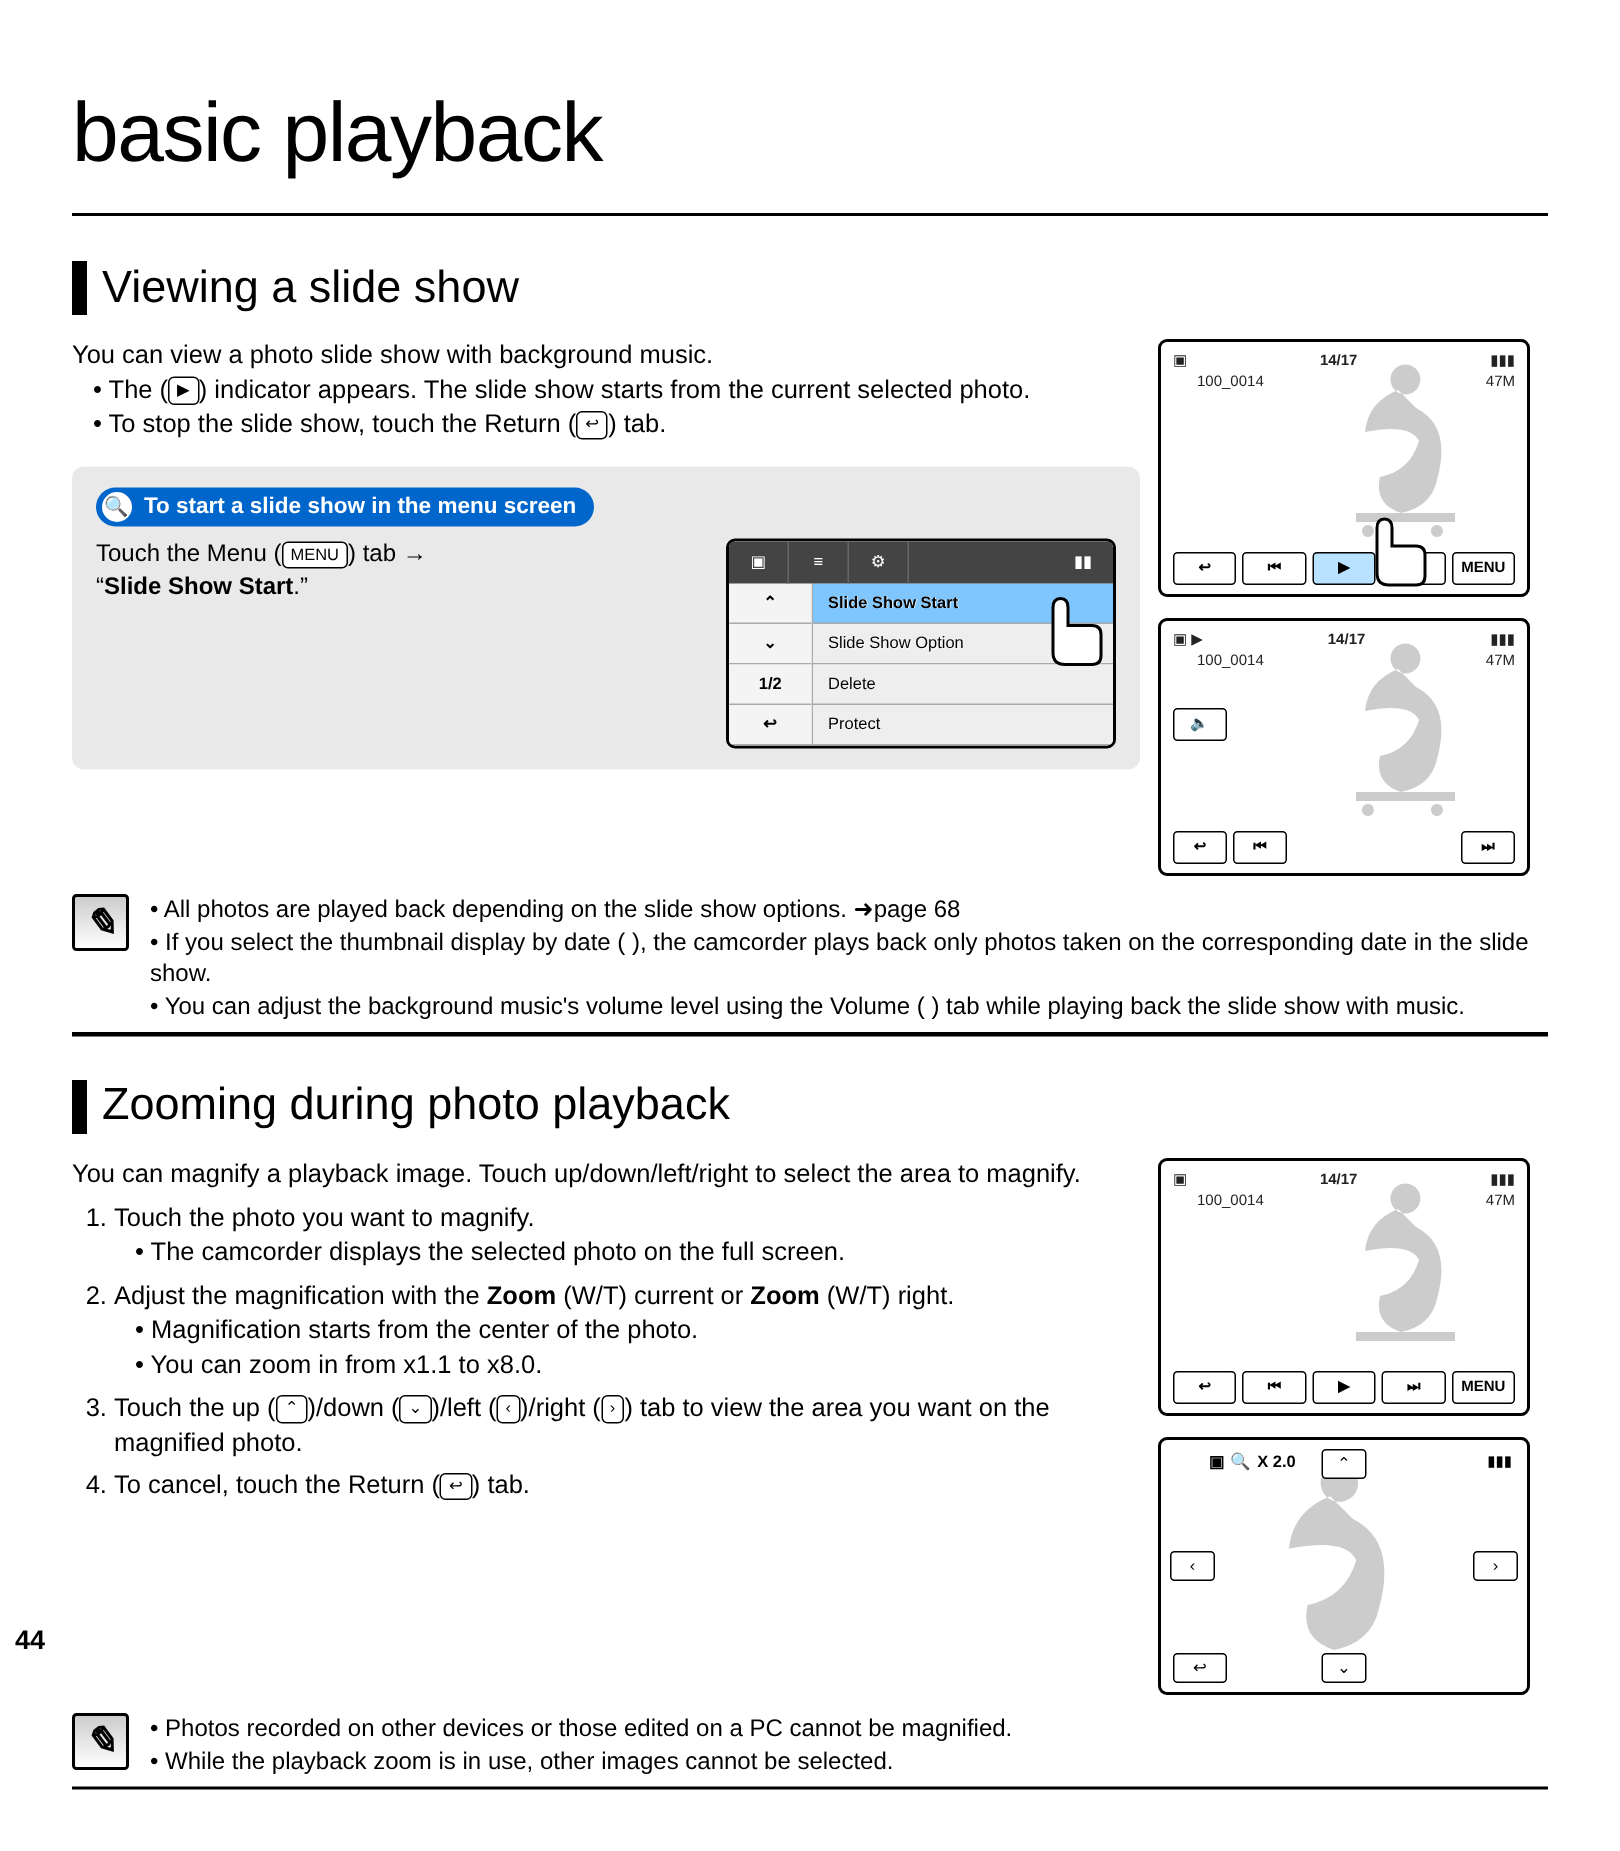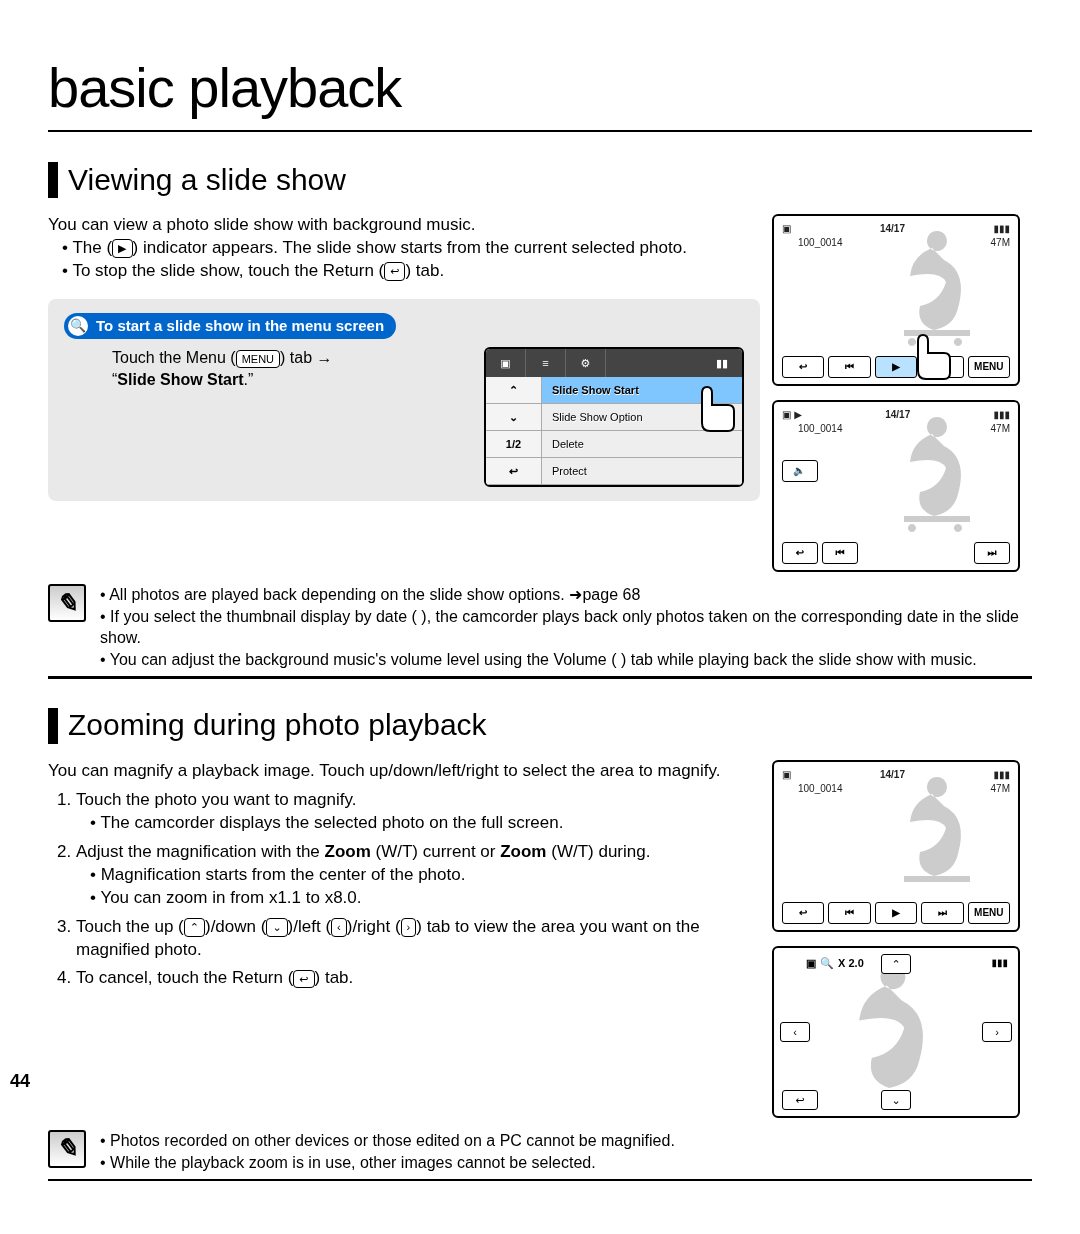--- a/index.html
+++ b/index.html
@@ -1,32 +1,32 @@
 <!DOCTYPE html>
 <html><head>
 <meta charset="utf-8">
 <style>
   * { box-sizing: border-box; margin: 0; padding: 0; }
   body { font-family: Arial, Helvetica, sans-serif; background: #fff; color: #000; width: 1080px; padding: 50px 48px 30px 48px; font-size: 17px; line-height: 1.35; }
-  .page-title { font-size: 56px; font-weight: 300; letter-spacing: -1px; border-bottom: 2px solid #000; padding-bottom: 4px; margin-bottom: 28px; }
+  .page-title { font-size: 56px; font-weight: 300; letter-spacing: -1px; border-bottom: 2px solid #000; padding-bottom: 16px; margin-bottom: 28px; }
   .section-h { display: flex; align-items: center; margin-bottom: 14px; }
   .section-h .bar { width: 10px; height: 36px; background: #000; margin-right: 10px; }
   .section-h h2 { font-size: 30px; font-weight: 400; }
   .two-col { display: flex; gap: 12px; }
   .text-col { flex: 1; }
   .scr-col { width: 260px; display: flex; flex-direction: column; gap: 14px; }
   ul.dots { list-style: none; margin-left: 14px; }
   ul.dots li::before { content: "•  "; }
   ol.steps { margin-left: 28px; }
   ol.steps > li { margin: 6px 0; }
   .tip-box { background: #e9e9e9; border-radius: 8px; padding: 14px 16px; margin-top: 16px; position: relative; }
   .tip-pill { display: inline-flex; align-items: center; background: #0066cc; color: #fff; border-radius: 14px; padding: 3px 12px 3px 4px; font-weight: bold; font-size: 15px; }
   .tip-pill .mag { background:#fff; color:#0066cc; border-radius:50%; width:20px; height:20px; display:inline-flex; align-items:center; justify-content:center; margin-right:8px; font-size:13px; }
   .tip-body { display:flex; gap:14px; margin-top:8px; }
-  .tip-text { flex:1; font-size:16px;margin-left:48px; }
+  .tip-text { flex:1; font-size:16px; }
   .screen { border:2px solid #000; border-radius:6px; width:248px; height:172px; position:relative; background:#fff; overflow:hidden; font-size:10px; }
   .screen .silh { position:absolute; right:26px; top:10px; width:110px; height:120px; }
   .screen .silh svg { width:100%; height:100%; }
   .topline { position:absolute; top:6px; left:8px; right:8px; display:flex; justify-content:space-between; font-size:10px; color:#222; }
   .topline .mid { font-weight:bold; }
   .subline { position:absolute; top:20px; left:24px; right:8px; display:flex; justify-content:space-between; font-size:10px; color:#222; }
   .tabrow { position:absolute; bottom:6px; left:8px; right:8px; display:flex; gap:4px; }
   .tab { border:1.5px solid #000; border-radius:3px; flex:1; height:22px; display:flex; align-items:center; justify-content:center; background:#fff; font-size:10px; font-weight:bold; }
   .tab.hl { background:#b8e2ff; }
   .fingertip { position:absolute; pointer-events:none; }
@@ -192,21 +192,21 @@
   <div class="text-col">
     <p>You can magnify a playback image. Touch up/down/left/right to select the area to magnify.</p>
     <ol class="steps">
       <li>
         <span>Touch the photo you want to magnify.</span>
         <ul class="dots">
             <li>The camcorder displays the selected photo on the full screen.</li>
           </ul>
       </li>
       <li>
-        <span>Adjust the magnification with the </span><b>Zoom</b><span> (W/T) current or </span><b>Zoom</b><span> (W/T) during.</span>
+        <span>Adjust the magnification with the </span><b>Zoom</b><span> (W/T) current or </span><b>Zoom</b><span> (W/T) right.</span>
         <ul class="dots">
           <li>Magnification starts from the center of the photo.</li>
           <li>You can zoom in from x1.1 to x8.0.</li>
         </ul>
       </li>
       <li>
         <span>Touch the up (</span><span class="ico">⌃</span><span>)/down (</span><span class="ico">⌄</span><span>)/left (</span><span class="ico">‹</span><span>)/right (</span><span class="ico">›</span><span>) tab to view the area you want on the magnified photo.</span>
       </li>
       <li>
         <span>To cancel, touch the Return (</span><span class="ico">↩</span><span>) tab.</span>

